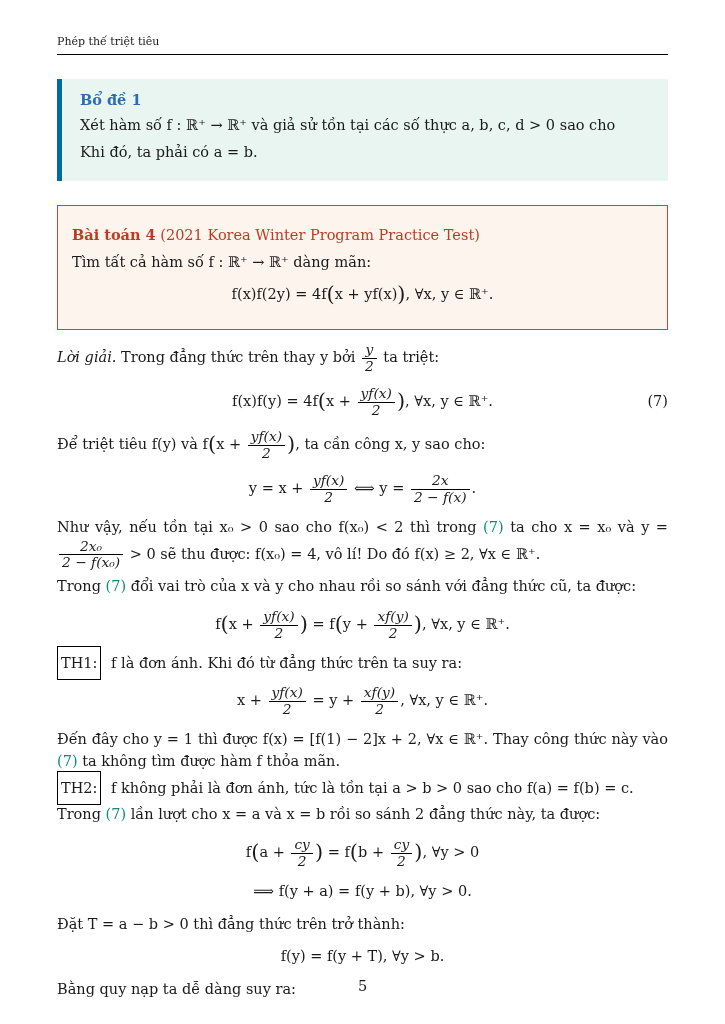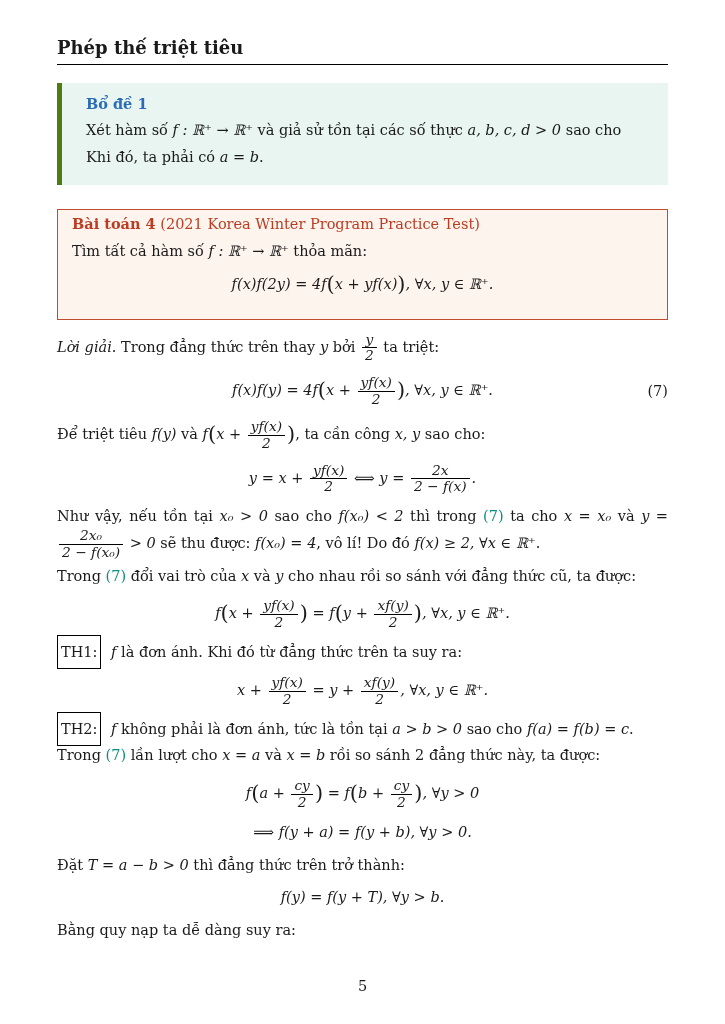--- a/index.html
+++ b/index.html
@@ -5,42 +5,42 @@
   *{margin:0;padding:0;box-sizing:border-box}
   html,body{background:#ffffff}
   body{
     width:725px;height:1024px;overflow:hidden;position:relative;
     font-family:"DejaVu Serif", serif;
     font-size:14.5px;line-height:1.5;color:#1a1a1a;
   }
   .page{padding:34px 57px 0 57px;height:100%;position:relative}
 
   
-  .header-title{font-weight:bold;font-size:18px}
+  .header-title{font-weight:normal;font-size:11px}
   .header-rule{border:none;border-top:1px solid #000;margin-top:3px}
 
   
-  .lemma-box{margin-top:18px;background:#e8f5f1;border-left:5px solid #4d7c0f;padding:10px 18px 12px 24px}
+  .lemma-box{margin-top:24px;background:#e8f5f1;border-left:5px solid #0369a1;padding:10px 18px 12px 18px}
   .lemma-title{color:#2b6cb5;font-weight:bold;margin-bottom:5px}
 
   
-  .problem-box{margin-top:24px;border:1px solid #c14b2e;background:#fdf4ed;padding:3px 14px 12px 14px}
+  .problem-box{margin-top:24px;border:1px solid #c14b2e;background:#fdf4ed;padding:18px 14px 12px 14px}
   .problem-head{margin-bottom:4px}
   .problem-title{color:#bc3c22;font-weight:bold}
   .problem-source{color:#bc3c22}
 
   
   .solution{margin-top:12px}
   .para{margin:5px 0;text-align:justify}
   .disp{position:relative;text-align:center;margin:11px 0}
   .disp .eq{display:inline-block}
   .eqtag{position:absolute;right:0;top:50%;transform:translateY(-50%)}
 
   
-  .m{font-style:italic}
+  .m{}
   .it{font-style:italic}
   .ref{color:#0e8c7f;cursor:pointer}
   .bp{font-size:1.45em;line-height:0;vertical-align:-0.08em;font-style:normal}
   .thbox{border:1px solid #000;padding:8px 3px;margin-right:5px;font-style:normal}
   .frac{display:inline-block;text-align:center;vertical-align:middle;font-style:italic;margin:0 2px;font-size:0.95em;line-height:1.15}
   .fnum{display:block;padding:0 3px;border-bottom:1px solid #000}
   .fden{display:block;padding:0 3px}
 
   
   .footer{position:absolute;bottom:26px;left:0;width:100%;text-align:center}
@@ -59,21 +59,21 @@
     <div class="lemma-title">Bổ đề 1</div>
     <p class="para"><span>Xét hàm số </span><span class="m">f : ℝ⁺ → ℝ⁺</span><span> và giả sử tồn tại các số thực </span><span class="m">a, b, c, d &gt; 0</span><span> sao cho</span></p>
     <p class="para"><span>Khi đó, ta phải có </span><span class="m">a = b</span><span>.</span></p>
   </section>
 
   <section class="problem-box">
     <p class="problem-head">
       <span class="problem-title">Bài toán 4</span>
       <span class="problem-source">(2021 Korea Winter Program Practice Test)</span>
     </p>
-    <p class="para"><span>Tìm tất cả hàm số </span><span class="m">f : ℝ⁺ → ℝ⁺</span><span> thỏa mãn:</span></p>
+    <p class="para"><span>Tìm tất cả hàm số </span><span class="m">f : ℝ⁺ → ℝ⁺</span><span> dàng mãn:</span></p>
     <div class="disp">
       <span class="eq"><span class="m">f(x)f(2y) = 4f</span><span class="bp">(</span><span class="m">x + yf(x)</span><span class="bp">)</span><span class="m">, ∀x, y ∈ ℝ⁺.</span></span>
     </div>
   </section>
 
   <main class="solution">
 
     <p class="para"><span class="it">Lời giải.</span><span> Trong đẳng thức trên thay </span><span class="m">y</span><span> bởi </span><span class="frac"><span class="fnum">y</span><span class="fden">2</span></span><span> ta triệt:</span></p>
 
     <div class="disp">
@@ -94,20 +94,21 @@
     <div class="disp">
       <span class="eq"><span class="m">f</span><span class="bp">(</span><span class="m">x + </span><span class="frac"><span class="fnum">yf(x)</span><span class="fden">2</span></span><span class="bp">)</span><span class="m"> = </span><span class="m">f</span><span class="bp">(</span><span class="m">y + </span><span class="frac"><span class="fnum">xf(y)</span><span class="fden">2</span></span><span class="bp">)</span><span class="m">, ∀x, y ∈ ℝ⁺.</span></span>
     </div>
 
     <p class="para"><span class="thbox">TH1:</span><span> </span><span class="m">f</span><span> là đơn ánh. Khi đó từ đẳng thức trên ta suy ra:</span></p>
 
     <div class="disp">
       <span class="eq"><span class="m">x + </span><span class="frac"><span class="fnum">yf(x)</span><span class="fden">2</span></span><span class="m"> = y + </span><span class="frac"><span class="fnum">xf(y)</span><span class="fden">2</span></span><span class="m">, ∀x, y ∈ ℝ⁺.</span></span>
     </div>
 
+    <p class="para"><span>Đến đây cho </span><span class="m">y = 1</span><span> thì được </span><span class="m">f(x) = [f(1) − 2]x + 2, ∀x ∈ ℝ⁺</span><span>. Thay công thức này vào </span><span class="ref">(7)</span><span> ta không tìm được hàm </span><span class="m">f</span><span> thỏa mãn.</span></p>
 
     <p class="para"><span class="thbox">TH2:</span><span> </span><span class="m">f</span><span> không phải là đơn ánh, tức là tồn tại </span><span class="m">a &gt; b &gt; 0</span><span> sao cho </span><span class="m">f(a) = f(b) = c</span><span>.</span></p>
 
     <p class="para"><span>Trong </span><span class="ref">(7)</span><span> lần lượt cho </span><span class="m">x = a</span><span> và </span><span class="m">x = b</span><span> rồi so sánh 2 đẳng thức này, ta được:</span></p>
 
     <div class="disp">
       <span class="eq"><span class="m">f</span><span class="bp">(</span><span class="m">a + </span><span class="frac"><span class="fnum">cy</span><span class="fden">2</span></span><span class="bp">)</span><span class="m"> = </span><span class="m">f</span><span class="bp">(</span><span class="m">b + </span><span class="frac"><span class="fnum">cy</span><span class="fden">2</span></span><span class="bp">)</span><span class="m">, ∀y &gt; 0</span></span>
     </div>
 
     <div class="disp">

